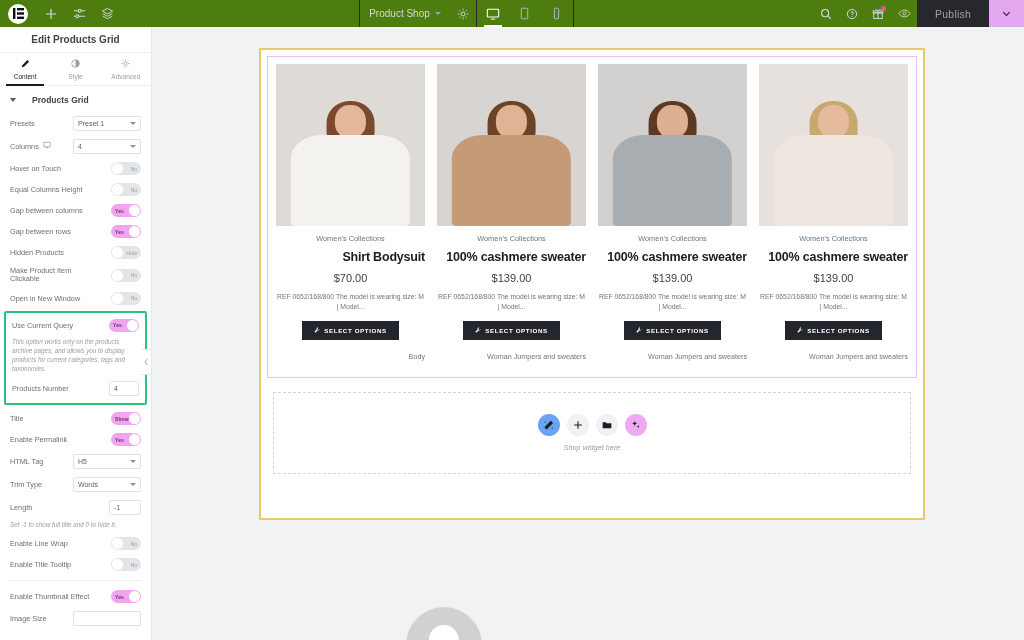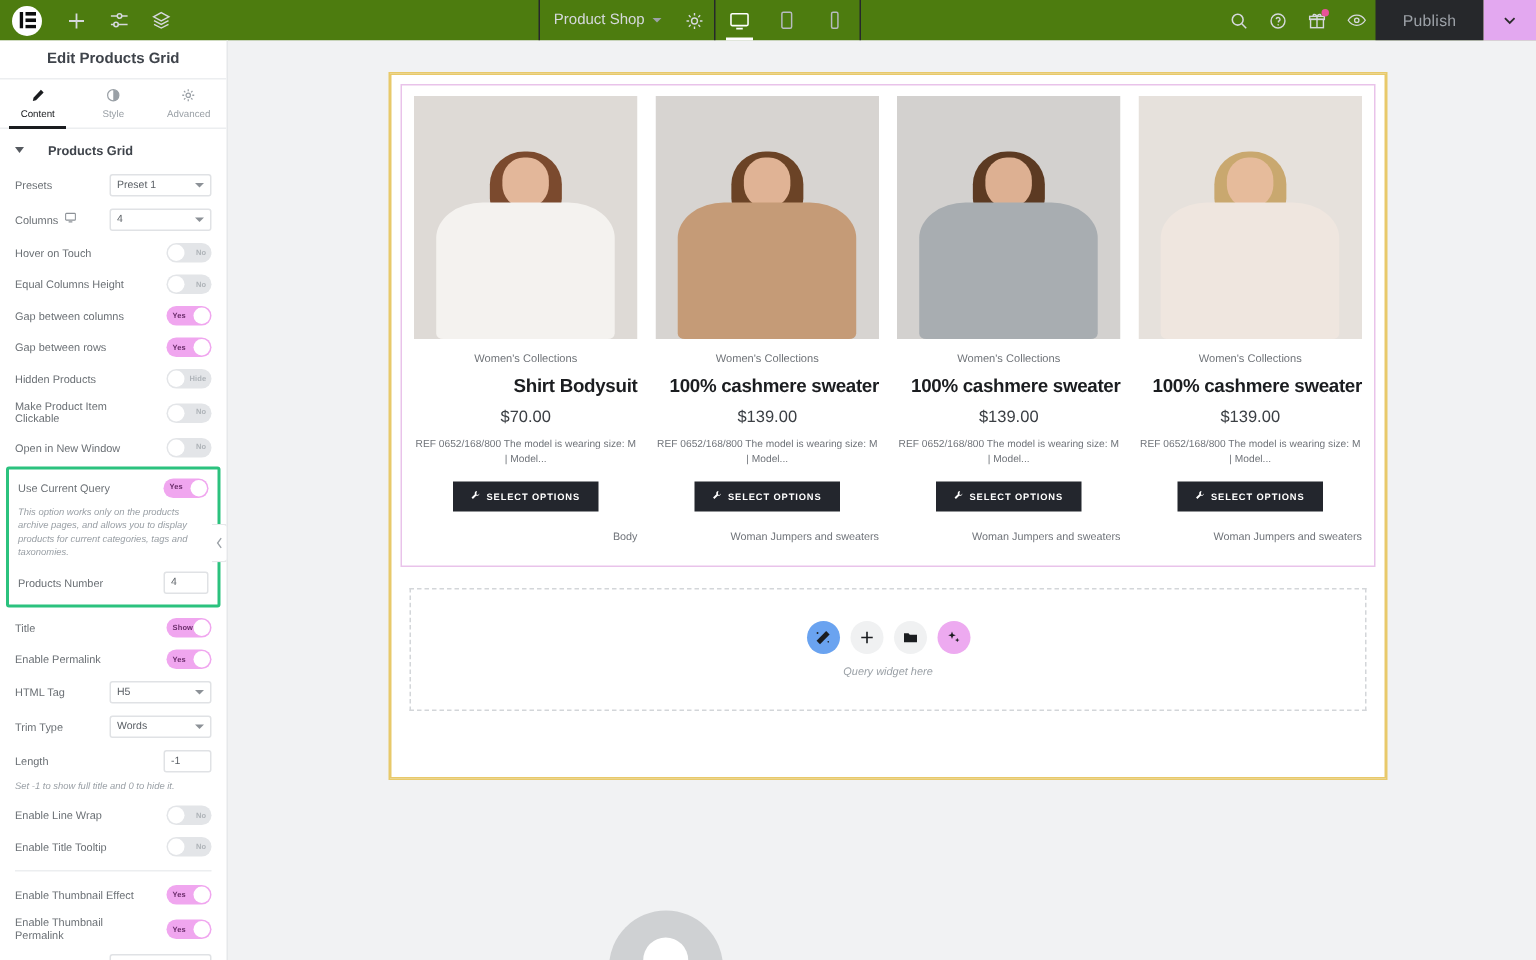--- a/index.html
+++ b/index.html
@@ -500,27 +500,20 @@
         <div class="sep"></div>
 
         <div class="ctl">
           <span class="ctl-label">Enable Thumbnail Effect</span>
           <div class="toggle on">
             <span class="tlab">Yes</span>
             <span class="knob"></span>
           </div>
         </div>
 
-        <div class="ctl">
-          <span class="ctl-label two" style="max-width:74px">Enable Thumbnail Permalink</span>
-          <div class="toggle on">
-            <span class="tlab">Yes</span>
-            <span class="knob"></span>
-          </div>
-        </div>
 
         <div class="ctl">
           <span class="ctl-label">Image Size</span>
           <div class="select">
             
             
           </div>
         </div>
 
       </div>
@@ -656,21 +649,21 @@
                   <path d="M.8 2.6h3.6l1 1.2h5.8v6H.8z" fill="#1b1d20"></path>
                 </svg>
             </div>
             <div class="dzb pink">
               <svg width="10" height="10" viewBox="0 0 12 12">
                   <path d="M4.4 1.2 5.2 3.4 7.4 4.2 5.2 5 4.4 7.2 3.6 5 1.4 4.2 3.6 3.4z" fill="#1b1d20"></path>
                   <path d="M8.6 6.2 9.1 7.5l1.3.5-1.3.5-.5 1.3-.5-1.3-1.3-.5 1.3-.5z" fill="#1b1d20"></path>
                 </svg>
             </div>
           </div>
-          <div class="dz-text">Query widget here</div>
+          <div class="dz-text">Shop widget here</div>
         </div>
       </div>
 
       <div class="footer-area">
         <div class="avatar-big"></div>
 
       </div>
     </div>
 
   </div>

